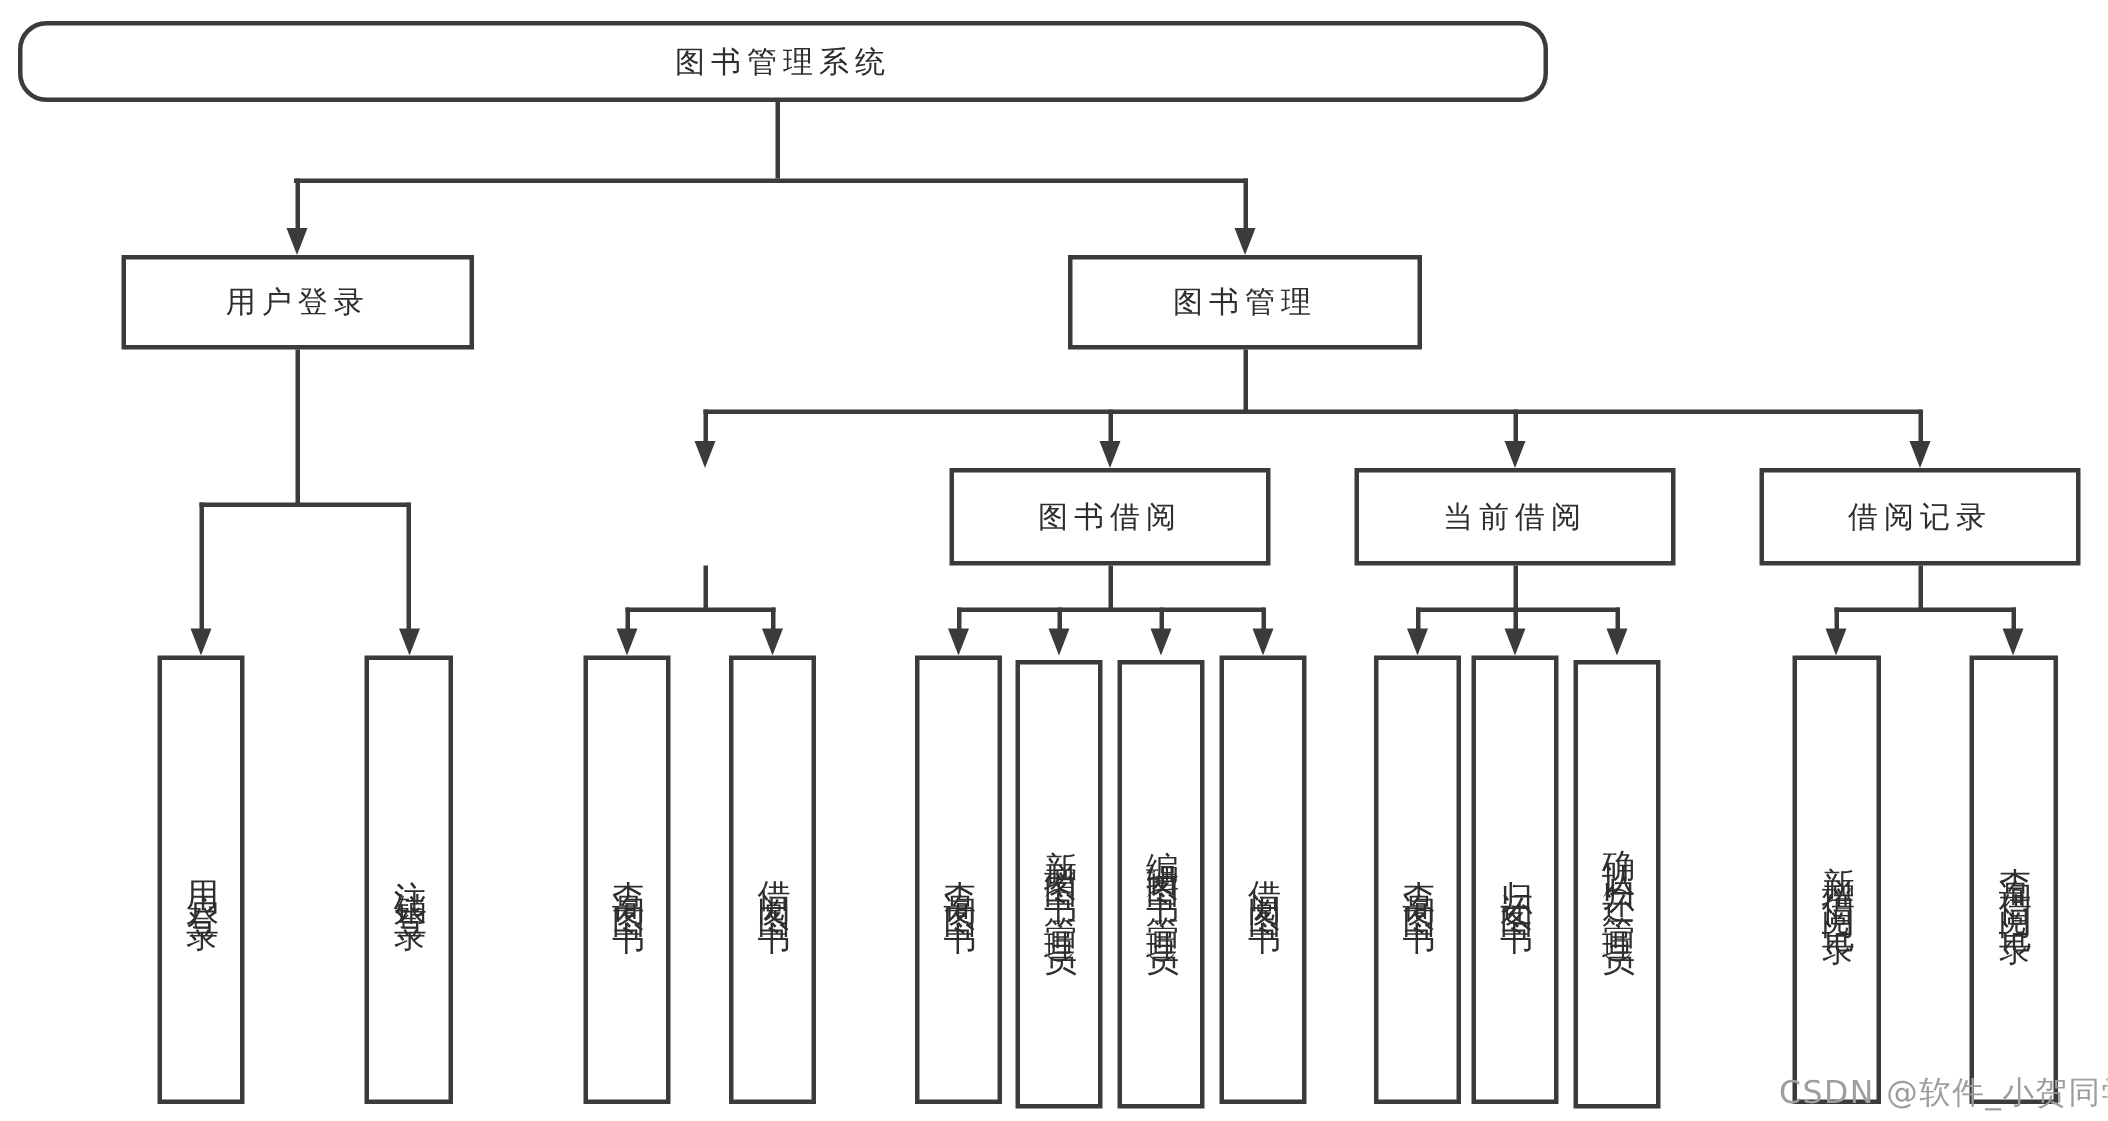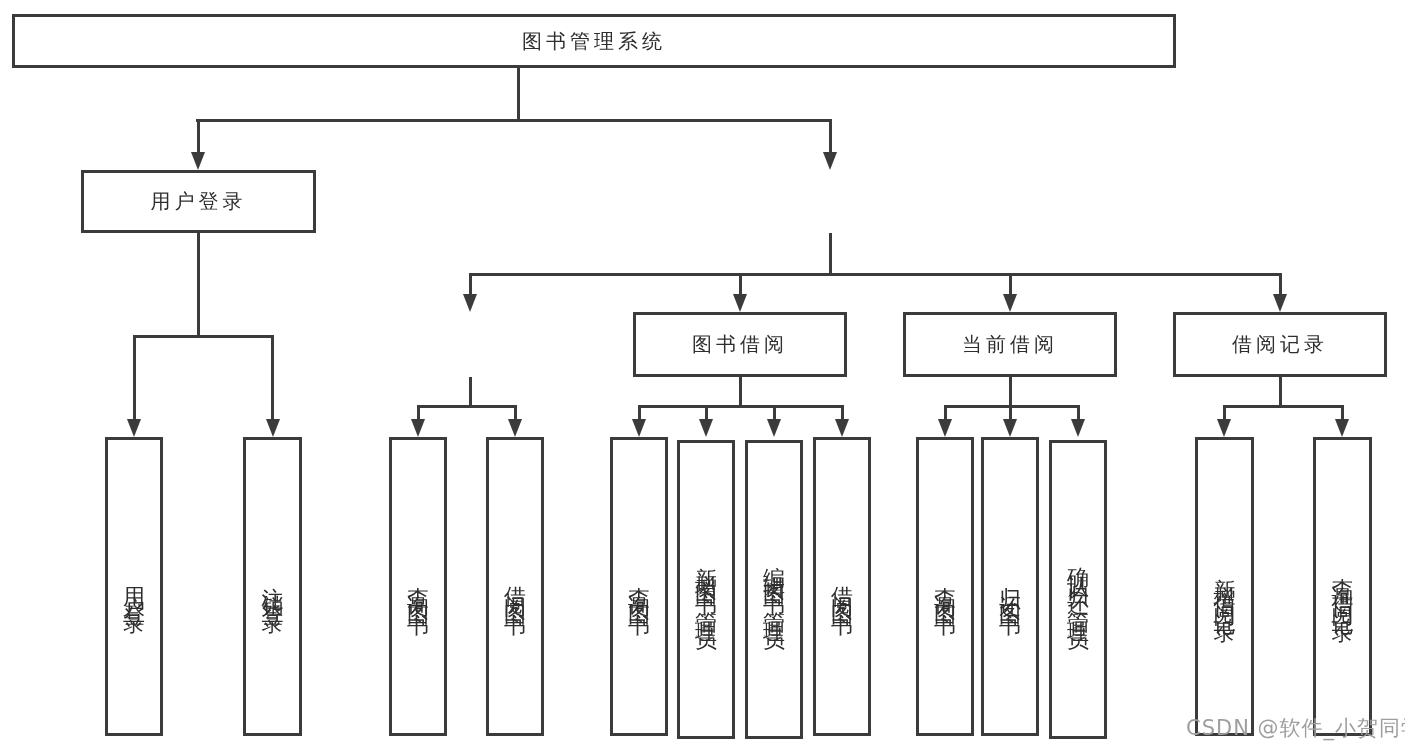--- a/index.html
+++ b/index.html
@@ -53,33 +53,36 @@
     position:absolute;left:1186px;top:714px;
     font-size:21px;letter-spacing:1px;
     color:var(--watermark);white-space:nowrap;z-index:5;
   }
 </style>
 </head>
 <body>
 
 <div id="canvas">
 
-  <div class="box" style="left:12px;top:14px;width:1164px;height:54px;">
+  <div class="box" style="left:12px;top:14px;width:1020px;height:54px;border-radius:19px;">
     <span class="hlabel">图书管理系统</span>
   </div>
 
   <div class="vline" style="left:517px;top:67px;height:52px;"></div>
   <div class="hline" style="left:196px;top:119px;width:636px;"></div>
   <div class="vline" style="left:197px;top:119px;height:35px;"></div>
   <div class="arr" style="left:191px;top:152px;"></div>
   <div class="vline" style="left:829px;top:119px;height:35px;"></div>
   <div class="arr" style="left:823px;top:152px;"></div>
 
   <div class="box" style="left:81px;top:170px;width:235px;height:63px;">
     <span class="hlabel">用户登录</span>
+  </div>
+  <div class="box" style="left:712px;top:170px;width:236px;height:63px;">
+    <span class="hlabel">图书管理</span>
   </div>
 
   <div class="vline" style="left:197px;top:233px;height:105px;"></div>
   <div class="hline" style="left:133px;top:335px;width:140px;"></div>
   <div class="vline" style="left:133px;top:335px;height:86px;"></div>
   <div class="arr" style="left:127px;top:419px;"></div>
   <div class="vline" style="left:271px;top:335px;height:86px;"></div>
   <div class="arr" style="left:266px;top:419px;"></div>
 
   <div class="vline" style="left:829px;top:233px;height:42px;"></div>

